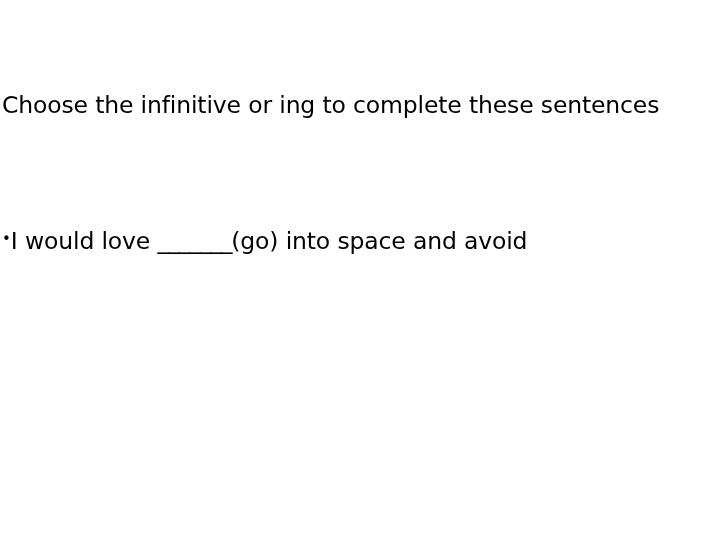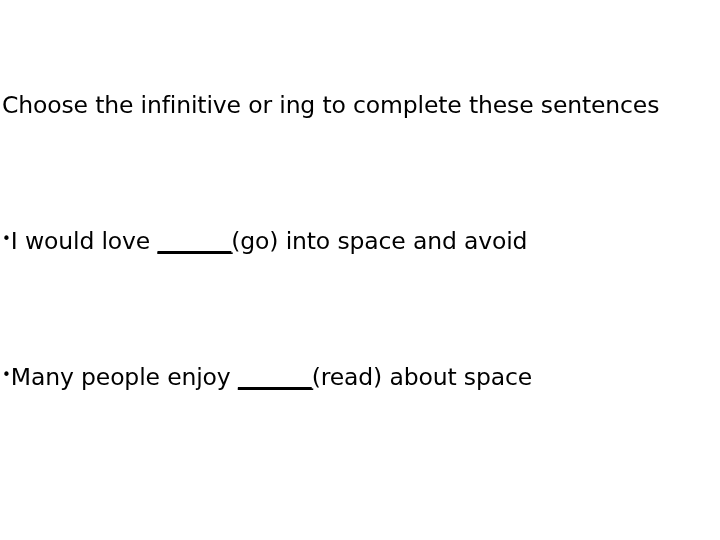--- a/index.html
+++ b/index.html
@@ -33,35 +33,33 @@
     display: block;
     white-space: pre-wrap;
   }
   .bullet-dot {
     font-size: 15px;
     vertical-align: 0.30em;
     letter-spacing: 0;
   }
   .blank {
     letter-spacing: -1.2px;
-    text-decoration: underline;
   }
 </style>
 </head>
 <body>
 
 <div id="slide">
 
   <div id="text-block">
 
     <span class="exercise-line">Choose the infinitive or ing to complete these sentences</span>
 
     <span class="exercise-line"><span class="bullet-dot">•</span>I would love <span class="blank">_______</span>(go) into space and avoid</span>
 
-    <span class="exercise-line"><span class="bullet-dot">•</span>Many people enjoy <span class="blank">_______</span>(read) about space</span>
     
     
 
     
     
     
 
     
     
     

